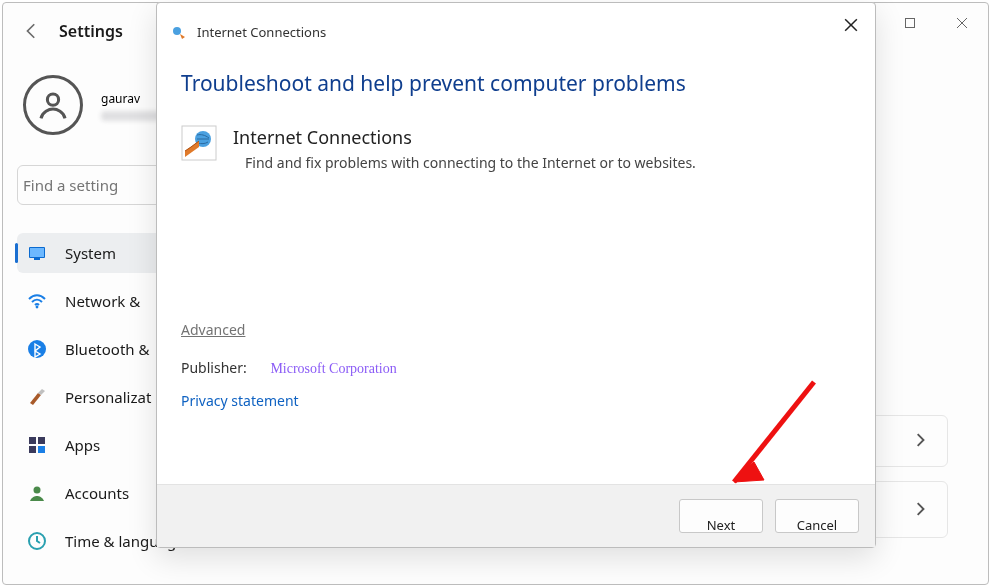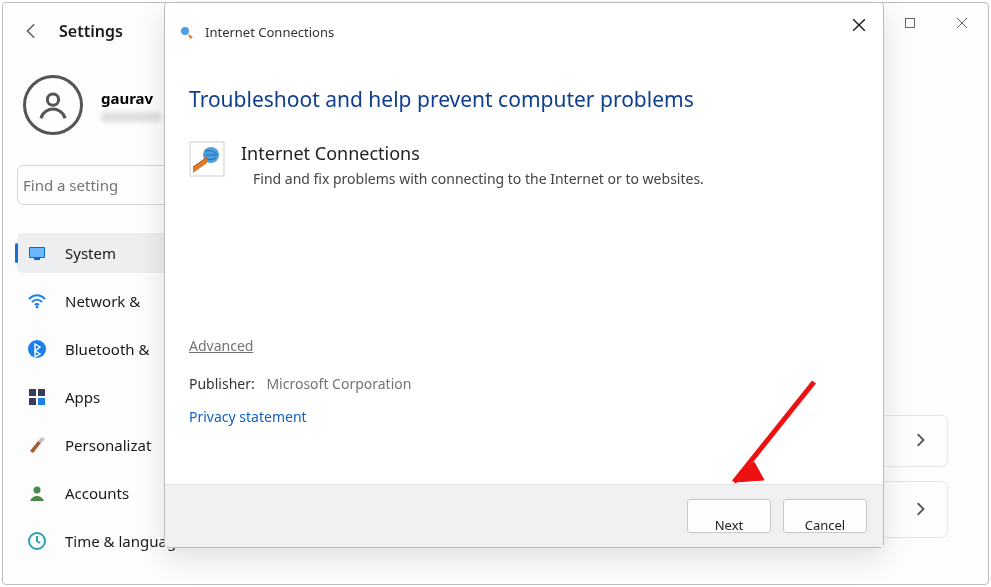--- a/index.html
+++ b/index.html
@@ -13,56 +13,56 @@
   .chrome-btn svg { width:12px; height:12px; }
 
   .titlebar { display:flex; align-items:center; gap:18px; padding:14px 20px 0 20px; height:42px; }
   .back-icon { width:18px; height:18px; color:#6b6b6b; display:flex; align-items:center; }
   .app-title { font-size:16px; font-weight:600; color:#1a1a1a; }
 
   .layout { display:flex; height:calc(100% - 42px); }
   .sidebar { width:290px; padding:28px 14px 0 14px; }
   .user { display:flex; align-items:center; gap:18px; margin:2px 0 30px 6px; }
   .avatar { width:60px; height:60px; border-radius:50%; border:3px solid #555; display:flex; align-items:center; justify-content:center; }
-  .username { font-size:15px; font-weight:700; }
+  .username { font-size:12px; font-weight:400; }
   .blur { width:60px; height:10px; background:#e0e0e2; border-radius:4px; filter:blur(2px); margin-top:4px; }
 
   .search { display:flex; align-items:center; border:1px solid #d6d6d6; background:#fdfdfd; border-radius:6px; padding:0 8px 0 3px; height:40px; margin-bottom:28px; }
   .search input { flex:1; border:0; outline:0; background:transparent; font-size:15px; color:#555; }
   .search .mg { width:18px; color:#555; }
 
   .nav { display:flex; flex-direction:column; gap:8px; }
   .nav-item { display:flex; align-items:center; gap:18px; padding:8px 12px 8px 10px; border-radius:6px; font-size:15px; color:#1a1a1a; position:relative; height:40px; }
   .nav-item .ic { width:20px; height:20px; display:flex; align-items:center; justify-content:center; }
   .nav-item.active { background:#eceef0; }
   .nav-item.active::before { content:""; position:absolute; left:-2px; top:10px; bottom:10px; width:3px; border-radius:2px; background:#1a6fd1; }
 
   .content { flex:1; padding-top:370px; }
   .row { display:flex; align-items:center; gap:22px; border:1px solid #e6e6e6; border-radius:6px; margin:0 40px 14px 0; padding:14px 20px; background:#fdfdfd; }
   .row .rlabel { flex:1; }
   .row .rtitle { font-size:15px; color:#222; margin:0 0 2px; }
   .row .rsub { font-size:12px; color:#6b6b6b; margin:0; }
   .chev { color:#555; }
 
   
-  .dialog { position:absolute; left:164px; top:2px; width:720px; height:546px; background:#fff; border:1px solid #bcbcbc; border-radius:4px; box-shadow:0 10px 30px rgba(0,0,0,.12); display:flex; flex-direction:column;gap:16px; }
+  .dialog { position:absolute; left:156px; top:2px; width:720px; height:546px; background:#fff; border:1px solid #bcbcbc; border-radius:4px; box-shadow:0 10px 30px rgba(0,0,0,.12); display:flex; flex-direction:column; }
   .dlg-close { position:absolute; right:10px; top:8px; width:28px; height:28px; display:flex; align-items:center; justify-content:center; color:#222; }
   .dlg-head { display:flex; align-items:center; gap:10px; padding:20px 0 0 14px; }
   .dlg-head-icon { width:16px; height:16px; }
   .dlg-title { font-size:13px; color:#333; }
   .dlg-body { flex:1; padding:28px 48px 0 24px; }
   .big-title { color:#0f3e8e; font-size:21px; font-weight:400; margin:0 0 28px; }
   .troubleshooter { display:flex; gap:16px; }
   .ts-icon { width:36px; height:36px; flex:none; }
   .ts-name { font-size:18px; color:#222; margin:0; }
   .ts-desc { font-size:14px; color:#444; margin:4px 12px 0; }
   .adv { color:#737373; font-size:14px; text-decoration:underline; display:inline-block; margin-top:148px; }
   .pubrow { font-size:14px; margin-top:18px; }
   .pubrow .k { color:#333; }
-  .pubrow .v { color:#737373; margin-left:8px; }
+  .pubrow .v { color:#8b5cf6; margin-left:20px;font-family:Liberation Serif, serif; }
   .privacy { color:#0f62c2; font-size:14px; margin-top:14px; display:inline-block; }
   .dlg-footer { background:#f1f1f1; border-top:1px solid #e3e3e3; padding:14px 16px; display:flex; justify-content:flex-end; gap:12px; }
   .btn { min-width:84px; height:28px; border:1px solid #c8c8c8; background:#fdfdfd; border-radius:3px; font-size:13px; color:#222; padding:16px 14px; }
 
   
   .arrow { position:absolute; left:694px; top:372px; width:140px; height:140px; pointer-events:none; }
   .arrow line, .arrow polygon { stroke:#e11; fill:#e11; }
 </style>
 </head>
 <body>
@@ -149,36 +149,36 @@
               <svg viewBox="0 0 20 20" width="20" height="20">
                 <circle cx="10" cy="10" r="9" fill="#1a7fe6"></circle>
                 <path d="M8 5l5 3-5 4 5 3-5 3V5z" fill="none" stroke="#fff" stroke-width="1.4"></path>
               </svg>
             </span>
           <span>Bluetooth &amp;</span>
         </div>
         <div class="nav-item">
           <span class="ic">
               <svg viewBox="0 0 20 20" width="20" height="20">
+                <path d="M3 16l8-10 3 2-8 10z" fill="#a85a2a"></path>
+                <path d="M11 6l4-4 3 2-4 4z" fill="#c0c0c0"></path>
+              </svg>
+            </span>
+          <span>Personalizat</span>
+        </div>
+        <div class="nav-item">
+          <span class="ic">
+              <svg viewBox="0 0 20 20" width="20" height="20">
                 <rect x="2" y="2" width="7" height="7" fill="#3a3a5c"></rect>
                 <rect x="11" y="2" width="7" height="7" fill="#3a3a5c"></rect>
                 <rect x="2" y="11" width="7" height="7" fill="#3a3a5c"></rect>
                 <rect x="11" y="11" width="7" height="7" fill="#1a7fe6"></rect>
               </svg>
             </span>
           <span>Apps</span>
-        </div>
-        <div class="nav-item">
-          <span class="ic">
-              <svg viewBox="0 0 20 20" width="20" height="20">
-                <path d="M3 16l8-10 3 2-8 10z" fill="#a85a2a"></path>
-                <path d="M11 6l4-4 3 2-4 4z" fill="#c0c0c0"></path>
-              </svg>
-            </span>
-          <span>Personalizat</span>
         </div>
         <div class="nav-item">
           <span class="ic">
               <svg viewBox="0 0 20 20" width="20" height="20">
                 <circle cx="10" cy="7" r="3.5" fill="#4a8a4a"></circle>
                 <path d="M3 18c1.5-4 5-5 7-5s5.5 1 7 5z" fill="#4a8a4a"></path>
               </svg>
             </span>
           <span>Accounts</span>
         </div>

